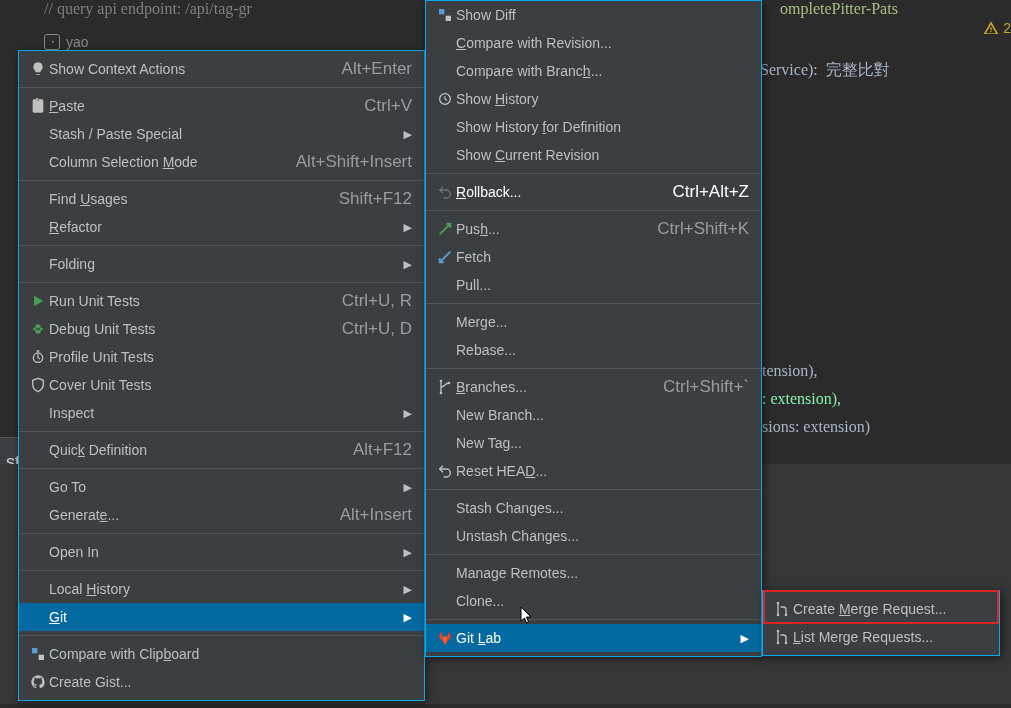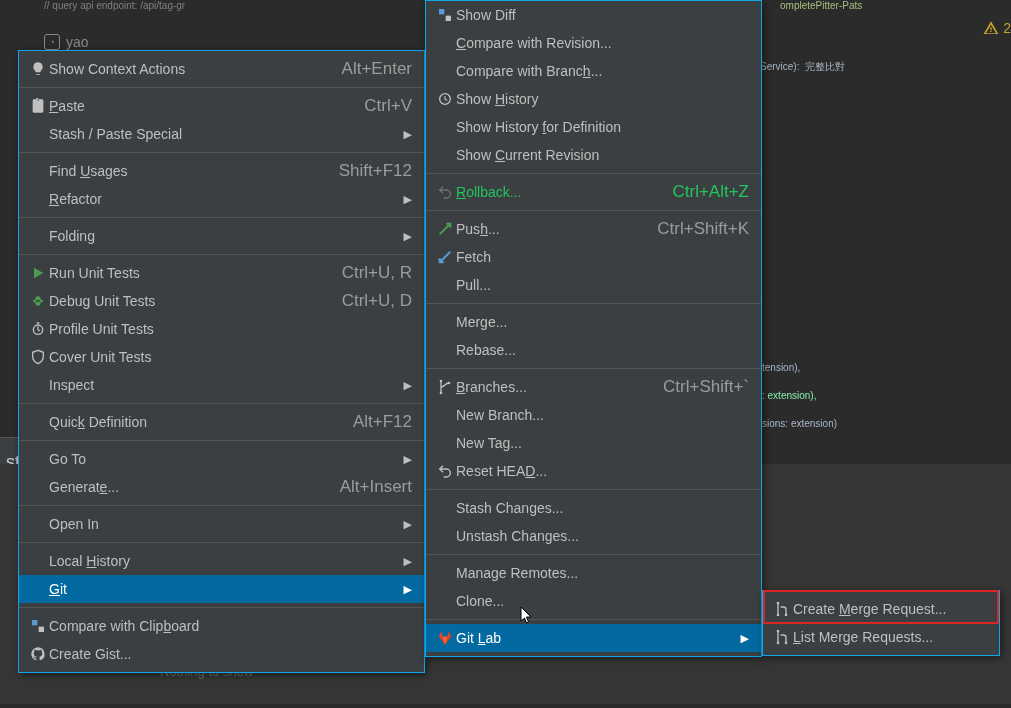--- a/index.html
+++ b/index.html
@@ -1,31 +1,31 @@
 <!DOCTYPE html>
 <html><head>
 <meta charset="utf-8">
 <style>
   html,body{margin:0;padding:0;width:1011px;height:708px;overflow:hidden;background:#2b2b2b;font-family:"Segoe UI",Arial,sans-serif;font-size:14px;color:#bbbbbb}
   .editor-bg{position:absolute;inset:0;background:#2b2b2b}
-  .code-line{position:absolute;left:44px;white-space:pre;font-family:Liberation Sans, sans-serif;font-size:10px;color:#808080}
+  .code-line{position:absolute;left:44px;white-space:pre;font-family:Liberation Serif, serif;font-size:16px;color:#808080}
   .ann-bar{position:absolute;left:44px;top:30px;height:24px;display:flex;align-items:center;gap:6px;color:#888}
   .ann-icon{width:14px;height:14px;border:1.5px solid #888;border-radius:3px;display:flex;align-items:center;justify-content:center;font-size:9px}
   .warning{position:absolute;top:20px;right:0;display:flex;align-items:center;gap:4px;color:#c9a227;font-size:14px}
   .tab-frag{position:absolute;left:0;top:437px;height:24px;background:#3c3f41;color:#ccc;font-size:18px;padding:14px 6px;border-top:1px solid #555}
 
   .menu{position:absolute;background:#3c3f41;border:1px solid #0ea5e9;box-shadow:2px 2px 8px rgba(0,0,0,.5);padding:4px 0}
   .menu-item{display:flex;align-items:center;height:28px;padding:0 12px 0 8px;color:#bfbfbf;cursor:default;position:relative}
   .menu-item .icon{width:22px;display:flex;align-items:center;justify-content:center;flex:0 0 22px;color:#aeb4ba}
   .menu-item .lbl{flex:1 1 auto;white-space:nowrap}
   .menu-item .sc{margin-left:24px;color:#9b9b9b;font-size:17px;white-space:nowrap}
   .menu-item .arrow{margin-left:18px;color:#bfbfbf;font-size:11px}
   .menu-item.sel{background:#0369a1;color:#fff}
   .menu-item.sel .sc,.menu-item.sel .arrow{color:#fff}
-  .menu-item.dis .lbl,.menu-item.dis .sc,.menu-item.dis .icon{color:#22c55e}
+  .menu-item.dis .lbl,.menu-item.dis .sc,.menu-item.dis .icon{color:#ffffff}
   .sep{height:1px;background:#555;margin:4px 0}
   .u{text-decoration:underline}
 
   .red-box{position:absolute;border:2px solid #dc2626;pointer-events:none}
   .cursor{position:absolute;width:14px;height:20px;pointer-events:none}
   .cursor svg{display:block}
 
   .svg-icon{width:16px;height:16px}
 </style>
 </head>
@@ -76,20 +76,25 @@
         </svg>
       </span>
     <span class="lbl"><span class="u">P</span><span>aste</span></span>
     <span class="sc">Ctrl+V</span>
   </div>
   <div class="menu-item">
     <span class="icon"></span>
     <span class="lbl">Stash / Paste Special</span>
     <span class="arrow">▶</span>
   </div>
+  <div class="menu-item">
+    <span class="icon"></span>
+    <span class="lbl"><span>Column Selection </span><span class="u">M</span><span>ode</span></span>
+    <span class="sc">Alt+Shift+Insert</span>
+  </div>
   <div class="sep"></div>
   <div class="menu-item">
     <span class="icon"></span>
     <span class="lbl"><span>Find </span><span class="u">U</span><span>sages</span></span>
     <span class="sc">Shift+F12</span>
   </div>
   <div class="menu-item">
     <span class="icon"></span>
     <span class="lbl"><span class="u">R</span><span>efactor</span></span>
     <span class="arrow">▶</span>

